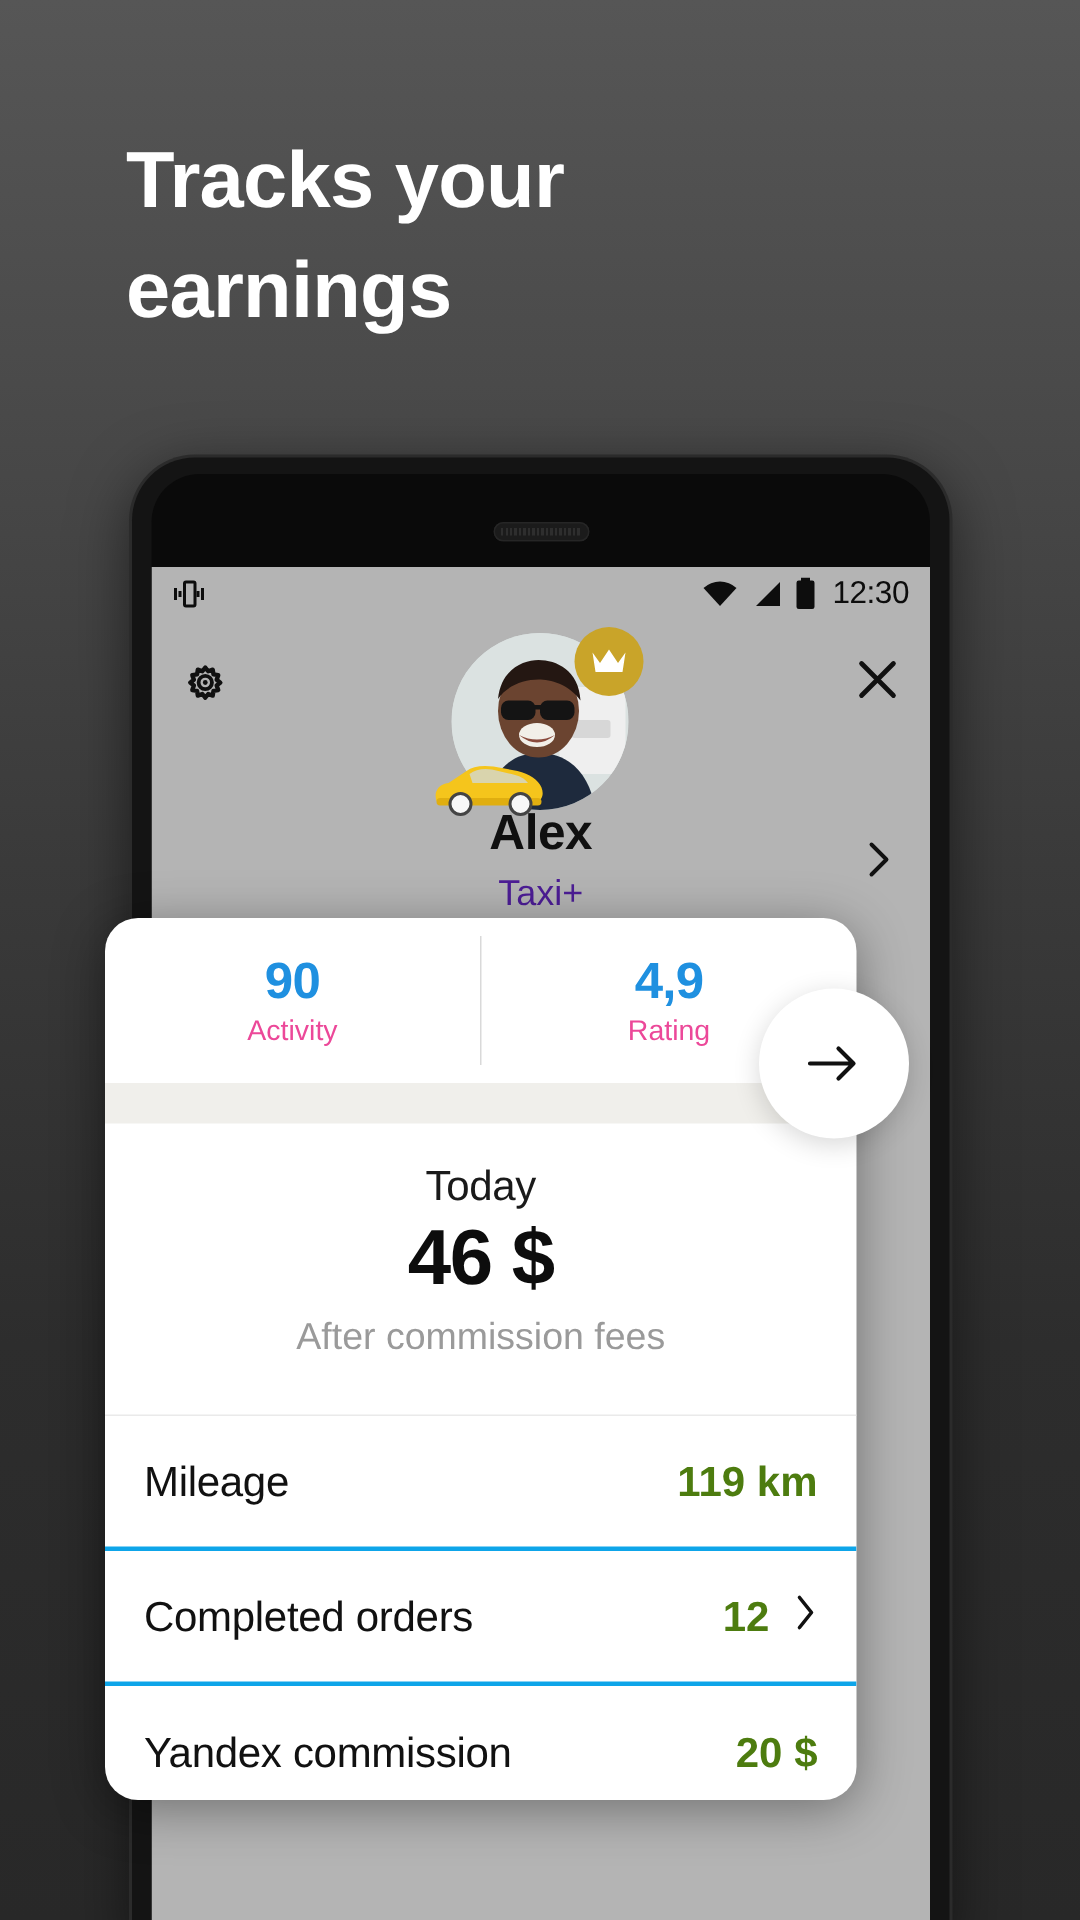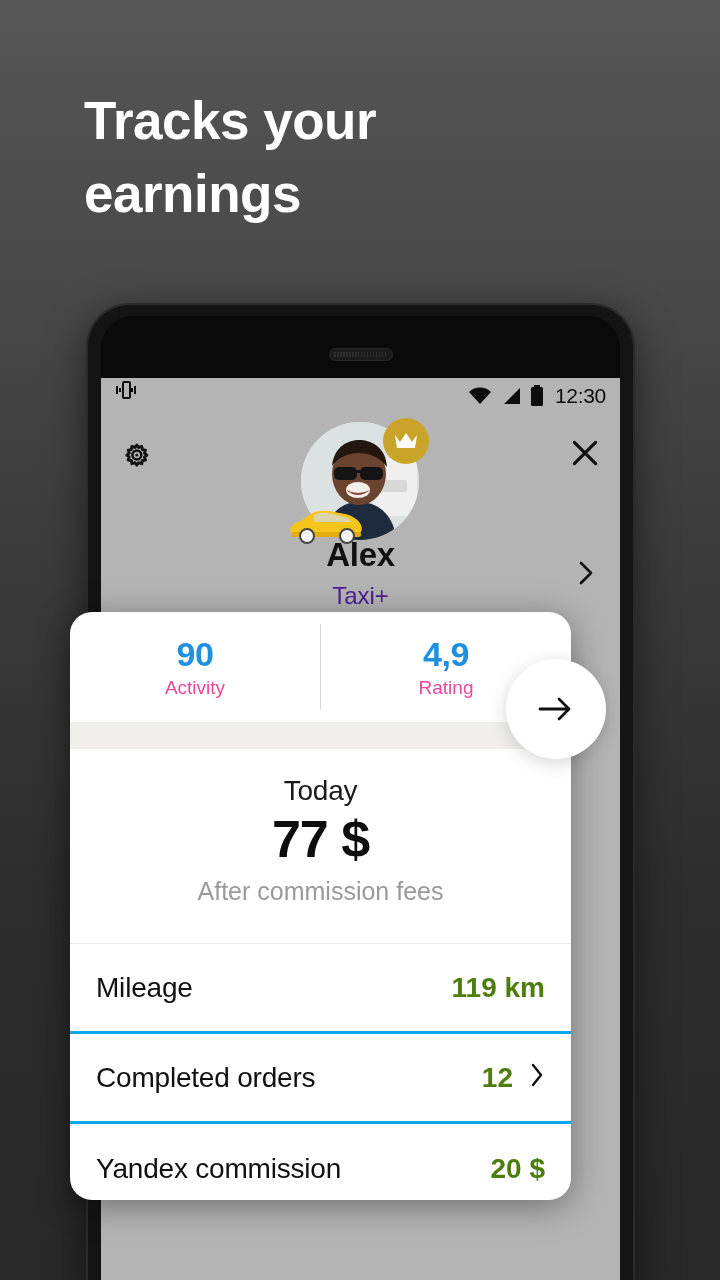--- a/index.html
+++ b/index.html
@@ -40,21 +40,21 @@
   }
 
   
   .screen {
     position:absolute; left:0; top:62px; right:0; bottom:0;
     background:#b4b4b4; overflow:hidden;
   }
 
   
   .statusbar {
-    height:36px; display:flex; padding:0 14px;
+    height:36px; display:flex; align-items:center; padding:0 14px;
     color:#0d0d0d; font-size:20px;
   }
   .sb-right { margin-left:auto; display:flex; align-items:center; gap:8px; }
   .sb-time { font-size:21px; letter-spacing:-0.3px; margin-left:3px; }
   .ico-vibrate{ position:relative; width:22px; height:24px; display:inline-block; }
   .ico-vibrate .body{
     position:absolute; left:7px; top:3px; width:9px; height:18px;
     border:2px solid #0d0d0d; border-radius:2px;
   }
   .ico-vibrate .w{ position:absolute; top:8px; width:2px; height:8px; background:#0d0d0d; }
@@ -255,21 +255,21 @@
       <div class="stat">
         <div class="stat-val">4,9</div>
         <div class="stat-lbl">Rating</div>
       </div>
     </div>
 
     <div class="band"></div>
 
     <div class="today">
       <div class="today-lbl">Today</div>
-      <div class="today-amt">77 $</div>
+      <div class="today-amt">46 $</div>
       <div class="today-note">After commission fees</div>
     </div>
 
     <div class="rows">
 
       <div class="row">
         <span class="row-lbl">Mileage</span>
         <span class="row-val">
           <span>119 km</span>
         </span>

